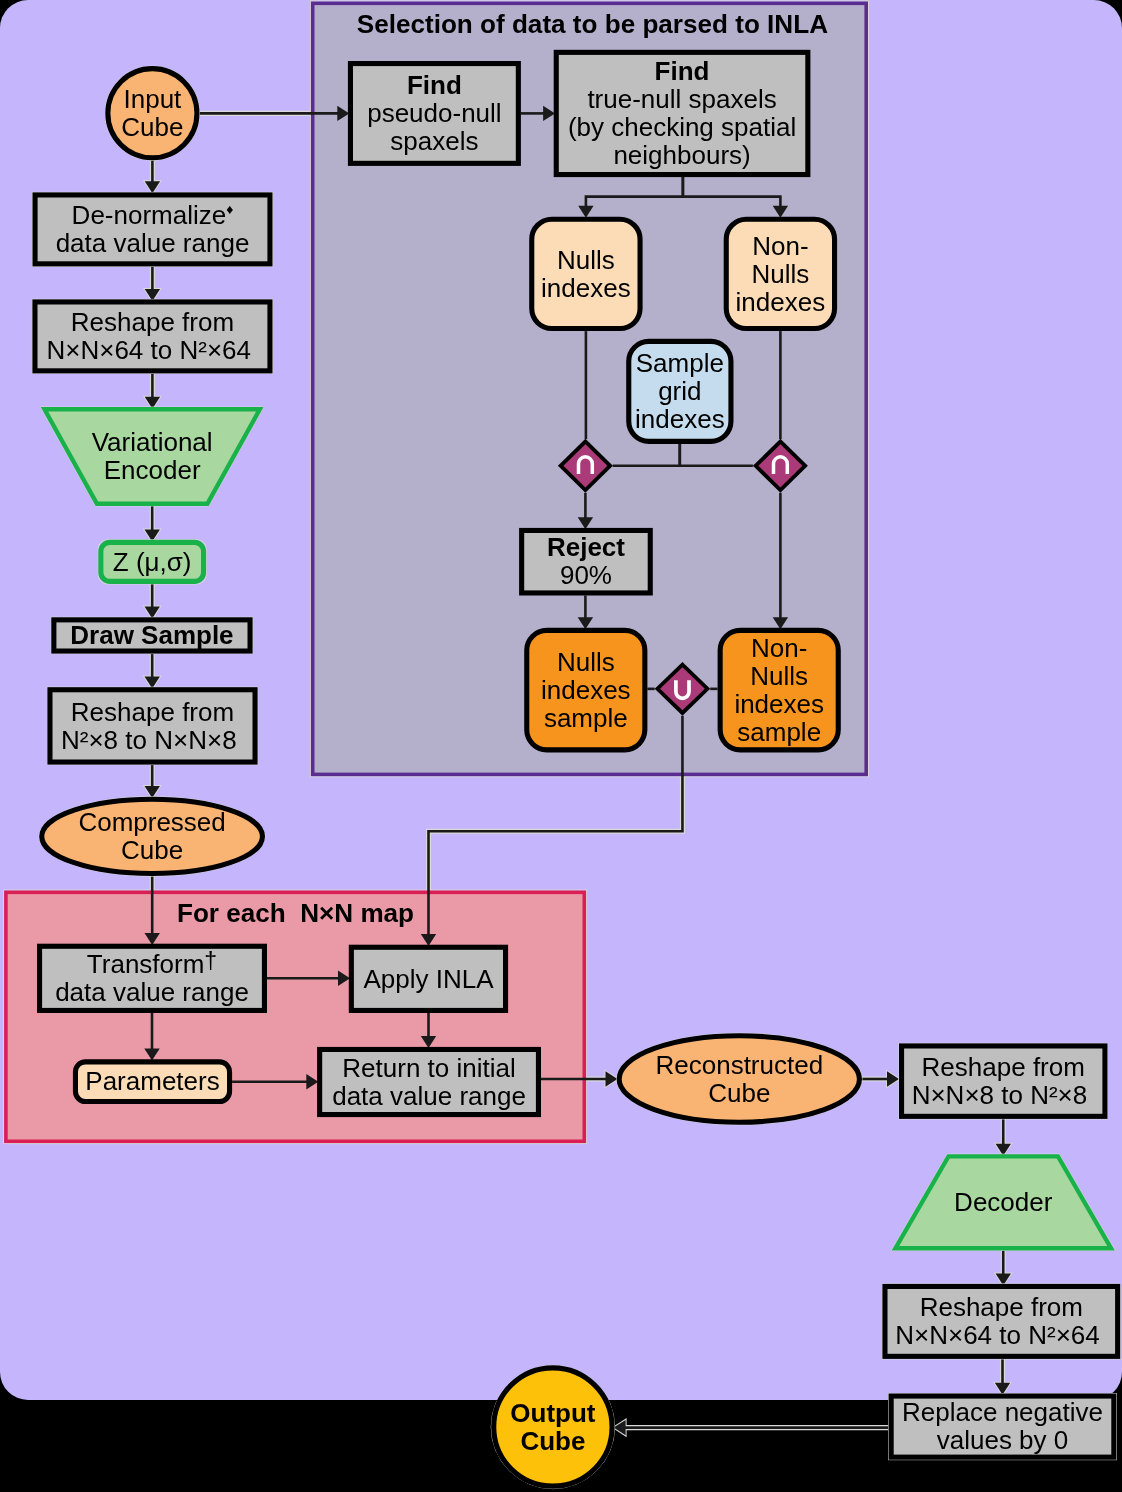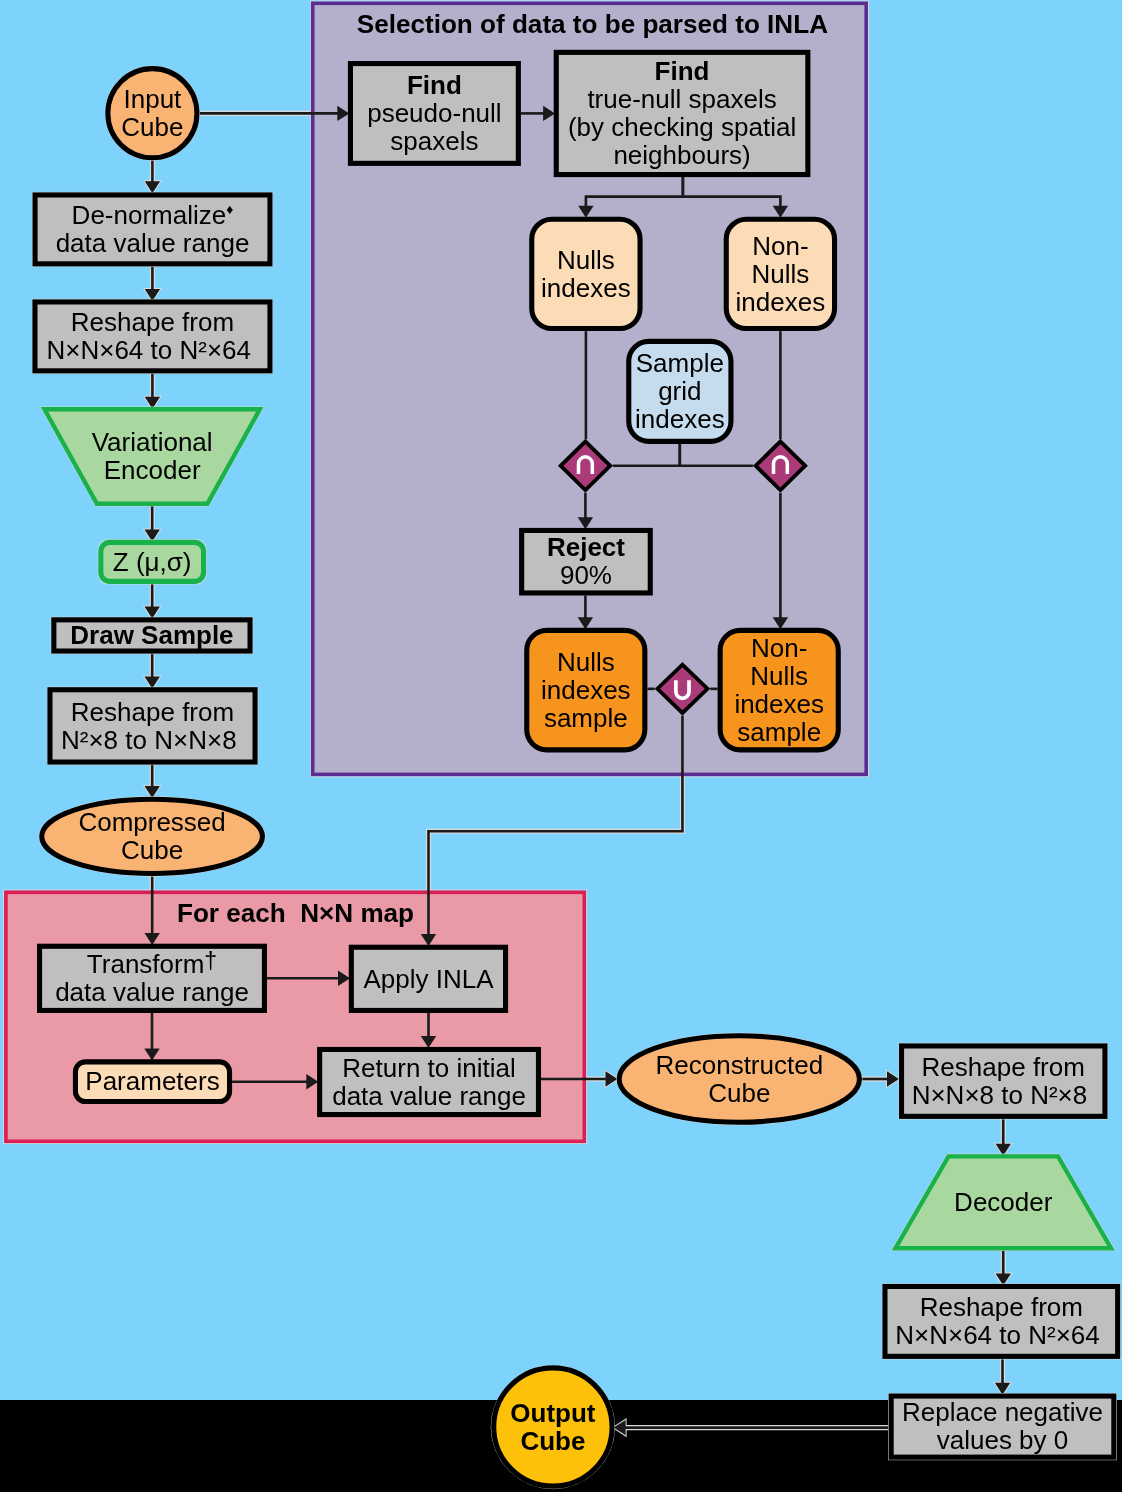--- a/index.html
+++ b/index.html
@@ -1,18 +1,18 @@
 <!DOCTYPE html>
 <html><head>
 <meta charset="utf-8">
 <title>Flowchart</title>
 <style>
   html,body{margin:0;padding:0;background:#000;}
   body{width:1122px;height:1492px;overflow:hidden;font-family:"Liberation Sans",sans-serif;}
-  #stage{position:relative;width:1122px;height:1400px;background:#7dd3fc;}
+  #stage{position:relative;width:1122px;height:1400px;background:#c4b5fd;border-radius:28px;}
   svg#diagram{display:block;position:absolute;left:0;top:0;}
   .nlabel{font-family:"Liberation Sans",sans-serif;fill:#000;font-size:26px;text-anchor:middle;}
   .nlabel.b{font-weight:bold;}
   .glabel{font-family:"Liberation Sans",sans-serif;fill:#000;font-size:26.1px;font-weight:bold;text-anchor:middle;}
 </style>
 </head>
 <body>
 
 <div id="stage">
   <svg id="diagram" width="1122" height="1492" viewBox="0 0 1122 1492" xmlns="http://www.w3.org/2000/svg">

